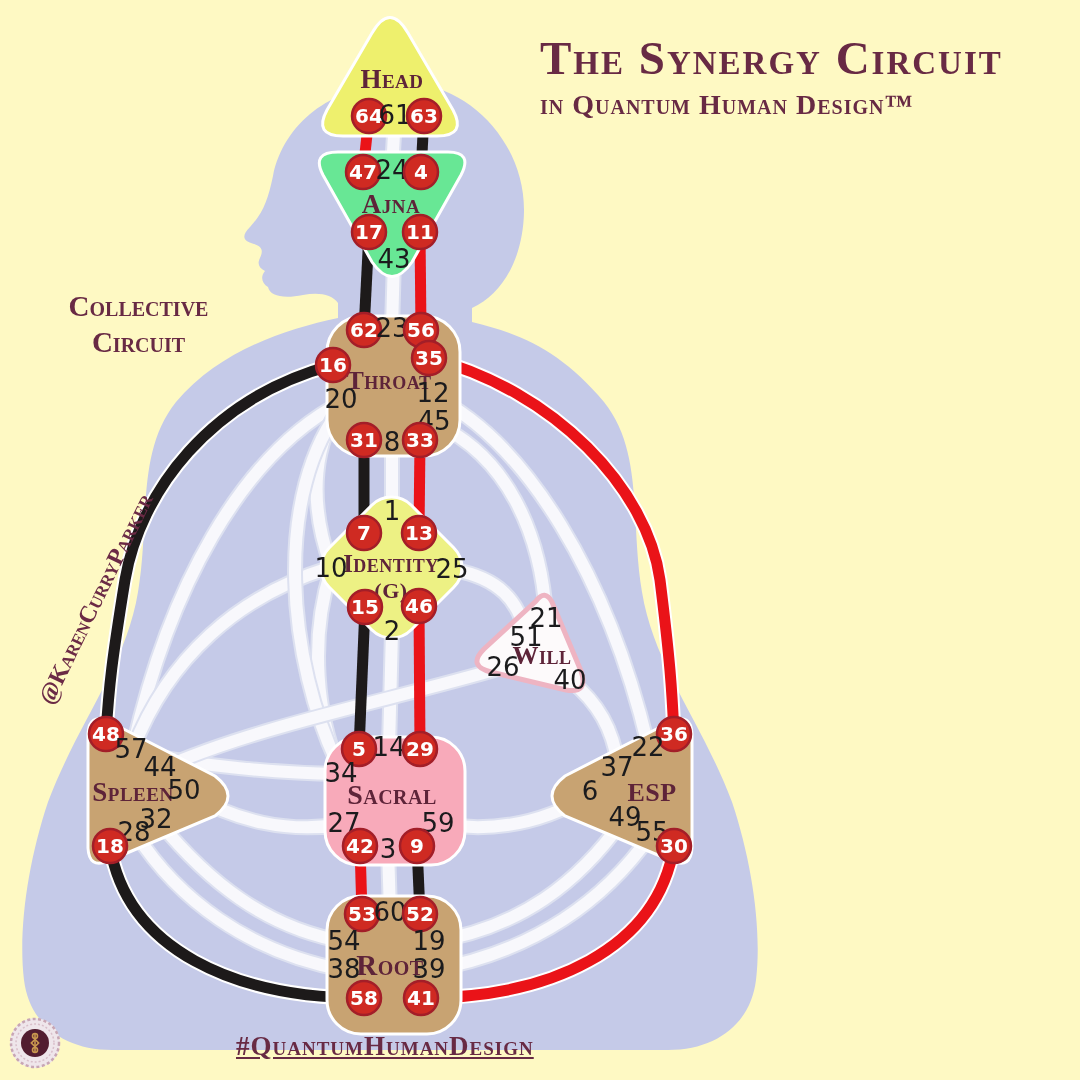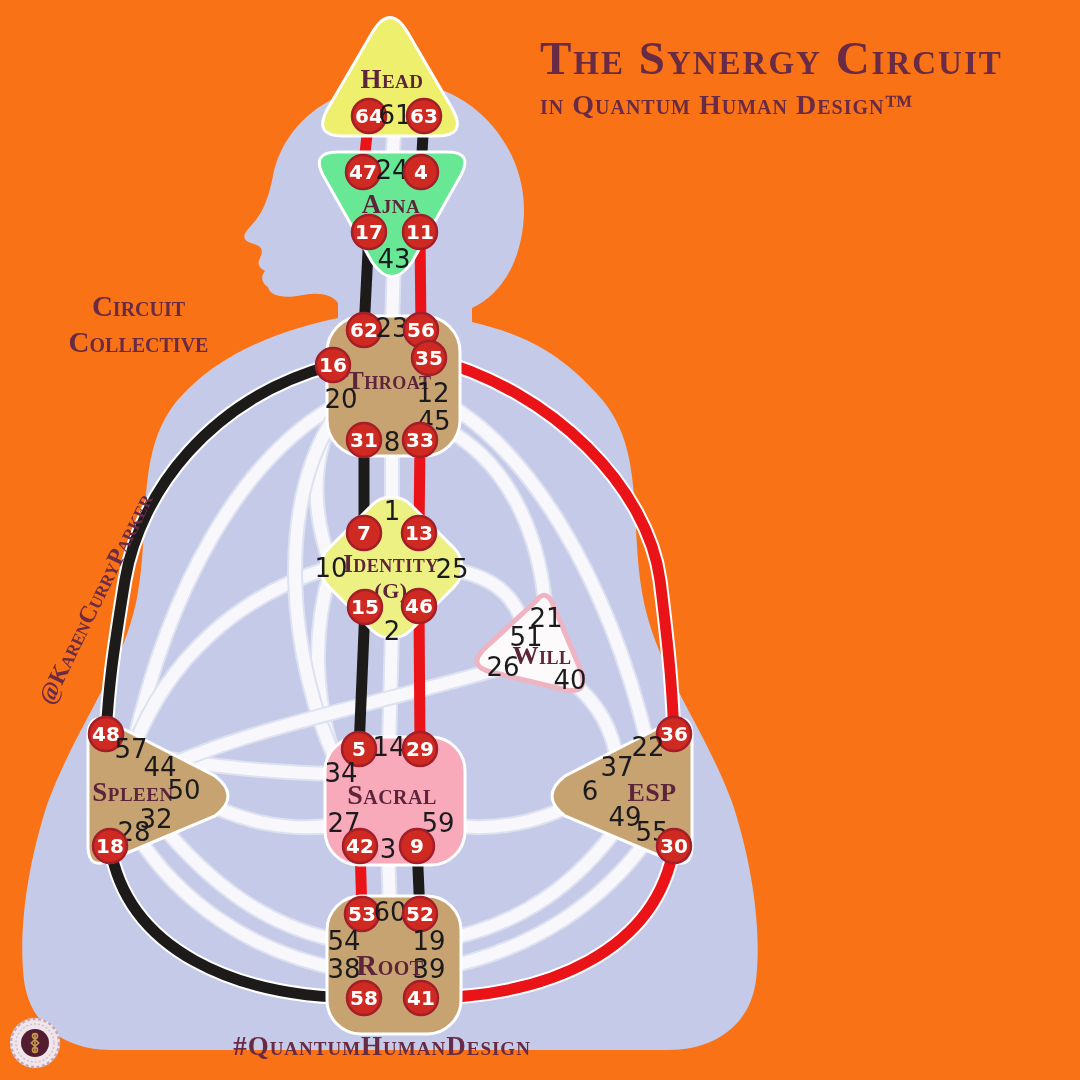--- a/index.html
+++ b/index.html
@@ -1,27 +1,27 @@
 <!DOCTYPE html>
 <html><head>
 <meta charset="utf-8">
 <style>
   html,body { margin:0; padding:0; background:#ffffff; }
-  .canvas { position:relative; width:1080px; height:1080px; overflow:hidden; background:#f97316;
+  .canvas { position:relative; width:1080px; height:1080px; overflow:hidden; background:#fef9c3;
             font-family:"Liberation Serif", serif; }
   .canvas > svg { position:absolute; left:0; top:0; }
 
   .title-block { position:absolute; left:540px; top:34px; width:540px; color:#682a44; }
   .title-main  { font-size:47px; font-weight:bold; font-variant:small-caps; letter-spacing:2px; line-height:1.05; }
   .title-sub   { font-size:28px; font-weight:bold; font-variant:small-caps; letter-spacing:1px; margin-top:6px; }
 
   .circuit-label { position:absolute; left:36px; top:288px; width:205px; text-align:center; color:#682a44;
                    font-weight:bold; font-variant:small-caps; font-size:29px; line-height:1.25; }
-  .hashtag { position:absolute; left:212px; top:1031px; width:340px; text-align:center; color:#682a44;
-             font-weight:bold; font-variant:small-caps; font-size:27px; letter-spacing:1px; }
+  .hashtag { position:absolute; left:236px; top:1031px; width:340px; color:#682a44;
+             font-weight:bold; font-variant:small-caps; font-size:27px; letter-spacing:1px;text-decoration:underline; }
 
   
   .sil { fill:#c5cae8; }
   .wcu { stroke:#dde1f0; stroke-width:16; fill:none; stroke-linecap:round; }
   .wc  { stroke:#f8f8fc; stroke-width:12; fill:none; stroke-linecap:round; }
   .ccu { stroke:#ffffff; stroke-width:15; fill:none; stroke-linecap:round; }
   .bc  { stroke:#1d1a1a; stroke-width:11; fill:none; }
   .rc  { stroke:#ea1318; stroke-width:11; fill:none; }
   .ctr { stroke:#ffffff; stroke-width:3; }
   .gc  { fill:#cf2a22; stroke:#a31e28; stroke-width:2.5; }
@@ -423,19 +423,19 @@
     </g>
   </g>
 </svg>
 
 <div class="title-block">
   <div class="title-main">The Synergy Circuit</div>
   <div class="title-sub">in Quantum Human Design™</div>
 </div>
 
 <div class="circuit-label">
+  <div>Collective</div>
   <div>Circuit</div>
-  <div>Collective</div>
 </div>
 
 <div class="hashtag">#QuantumHumanDesign</div>
 
 </div>
 
 </body></html>

